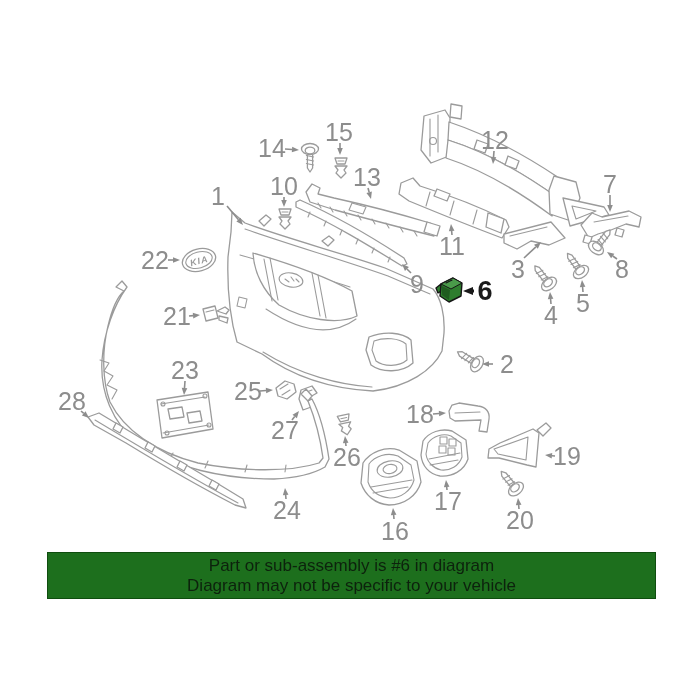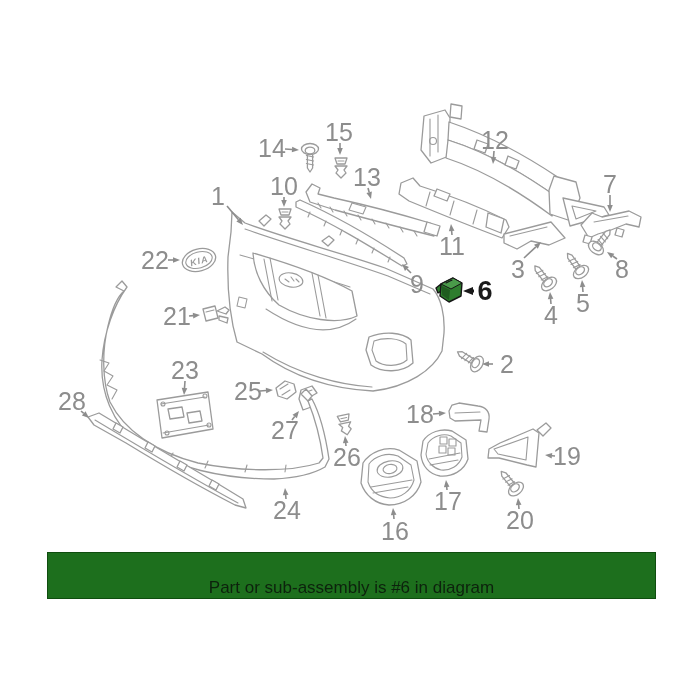--- a/index.html
+++ b/index.html
@@ -297,16 +297,17 @@
         <text x="285" y="430" class="lbl">27</text>
         <line x1="292" y1="420" x2="294.70241570539554" y2="416.52546552163426" class="arrow"></line>
         <polygon points="299,411 296.9126019140493,418.24449923947606 292.4922294967418,414.80643180379246" class="ah"></polygon>
         <text x="72" y="401" class="lbl">28</text>
         <line x1="81" y1="411" x2="83.73196313705185" y2="413.3904677449204" class="arrow"></line>
         <polygon points="89,418 81.88815023501999,415.49768249009963 85.5757760390837,411.28325299974114" class="ah"></polygon>
       </g>
   </svg>
 
   
-  <div class="banner" style="background: rgb(29, 111, 29); color: rgb(13, 34, 13); border: 1px solid rgb(15, 77, 15); justify-content: flex-end;">
+  <div class="banner" style="background: rgb(29, 111, 29); color: rgb(13, 34, 13); border: 1px solid rgb(15, 77, 15);">
     <span>Part or sub-assembly is #6 in diagram</span>
+    <span>Diagram may not be specific to your vehicle</span>
   </div>
 </div>
 
 </body></html>

